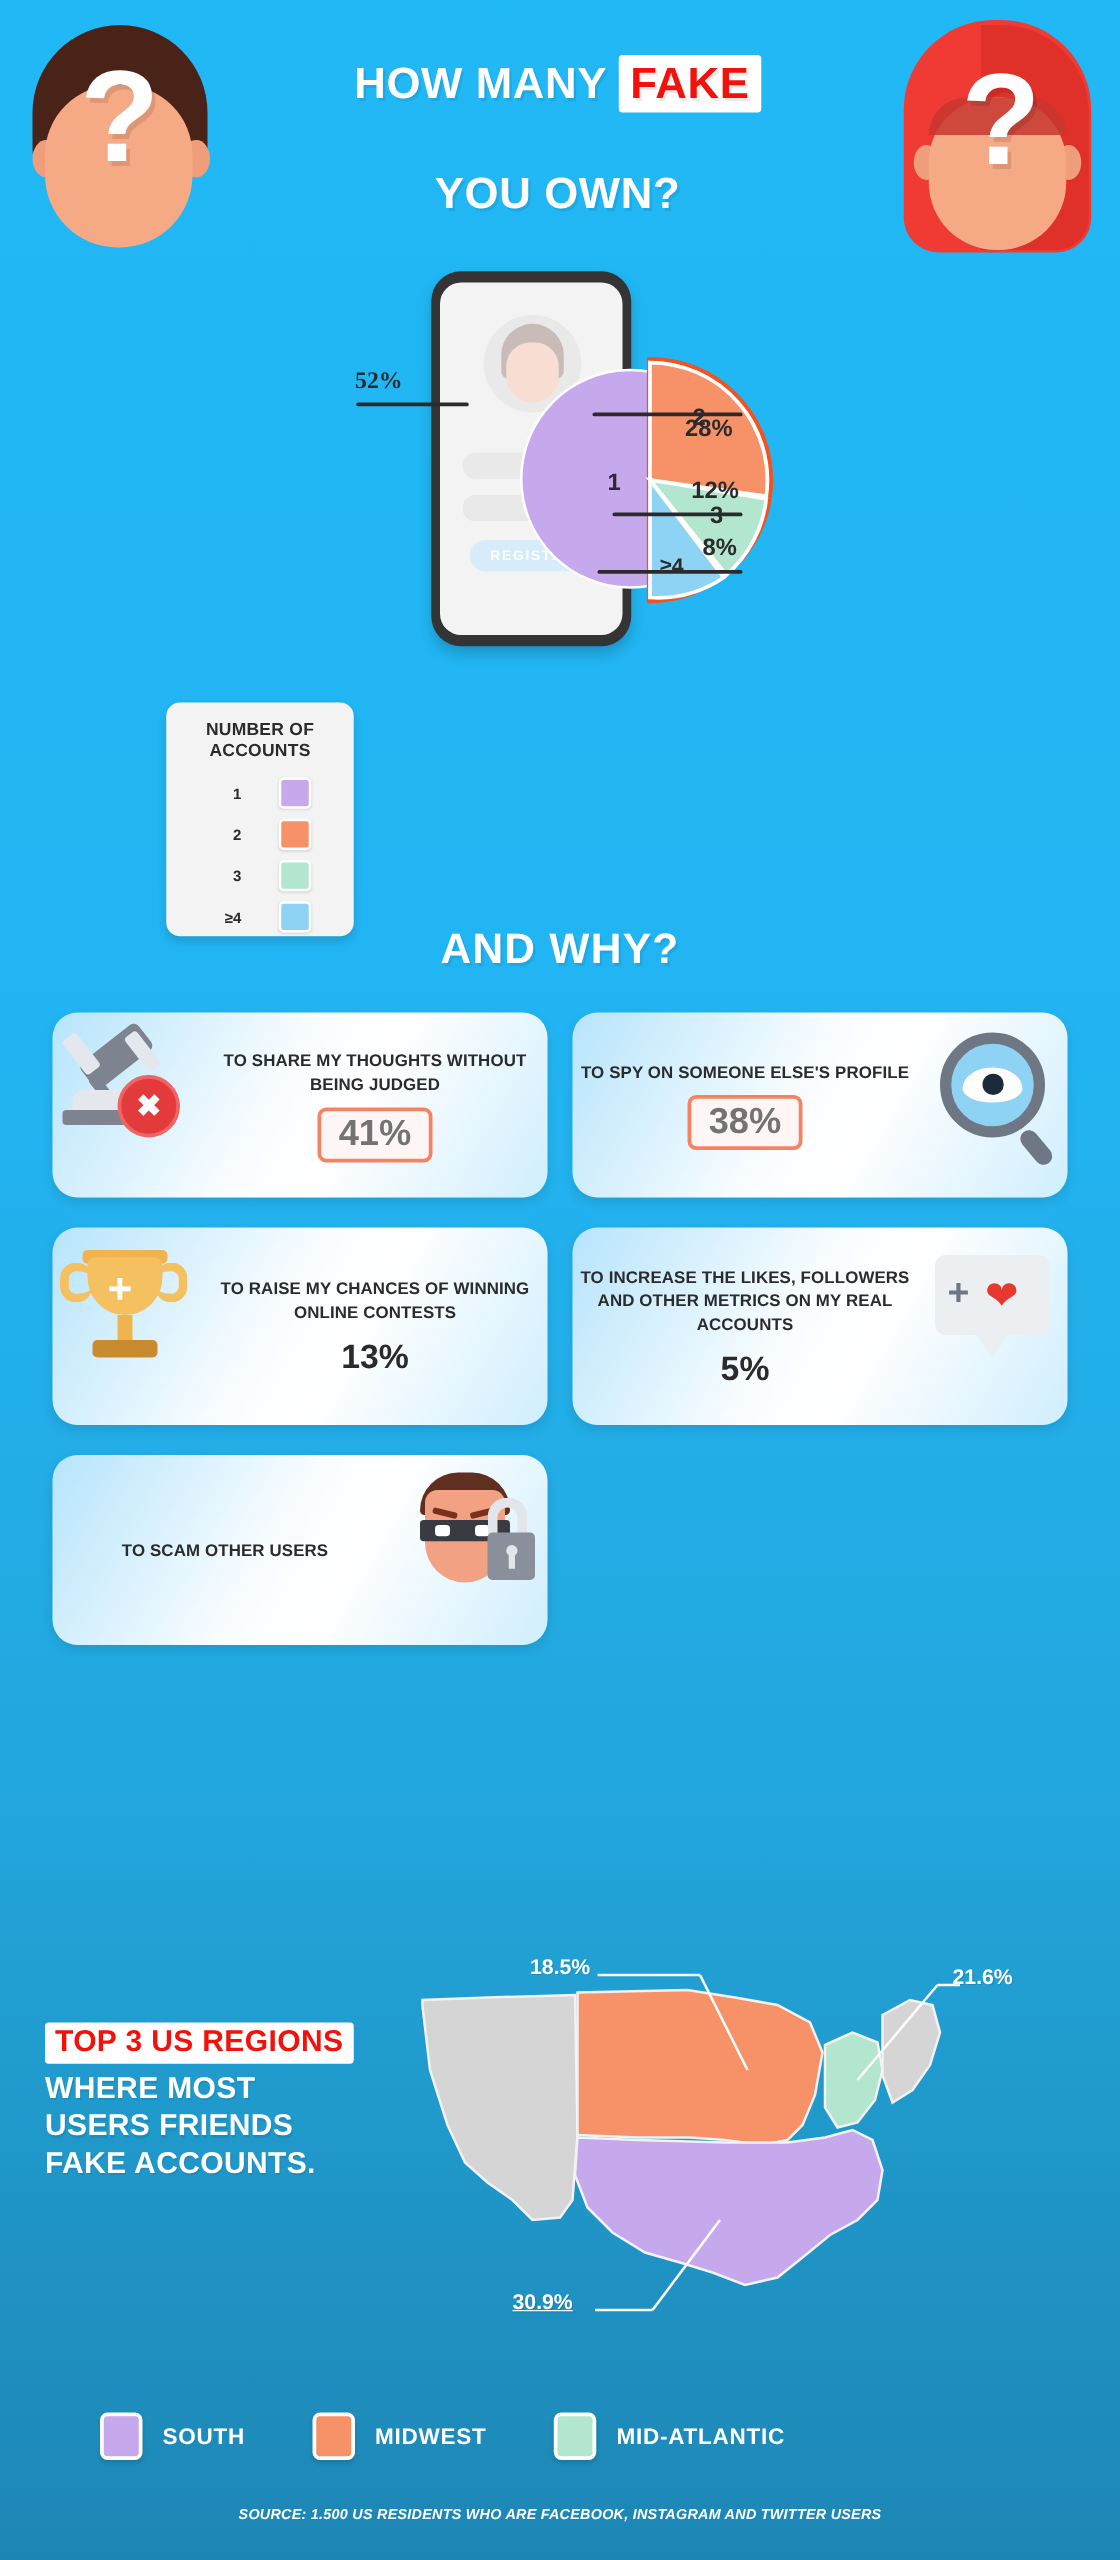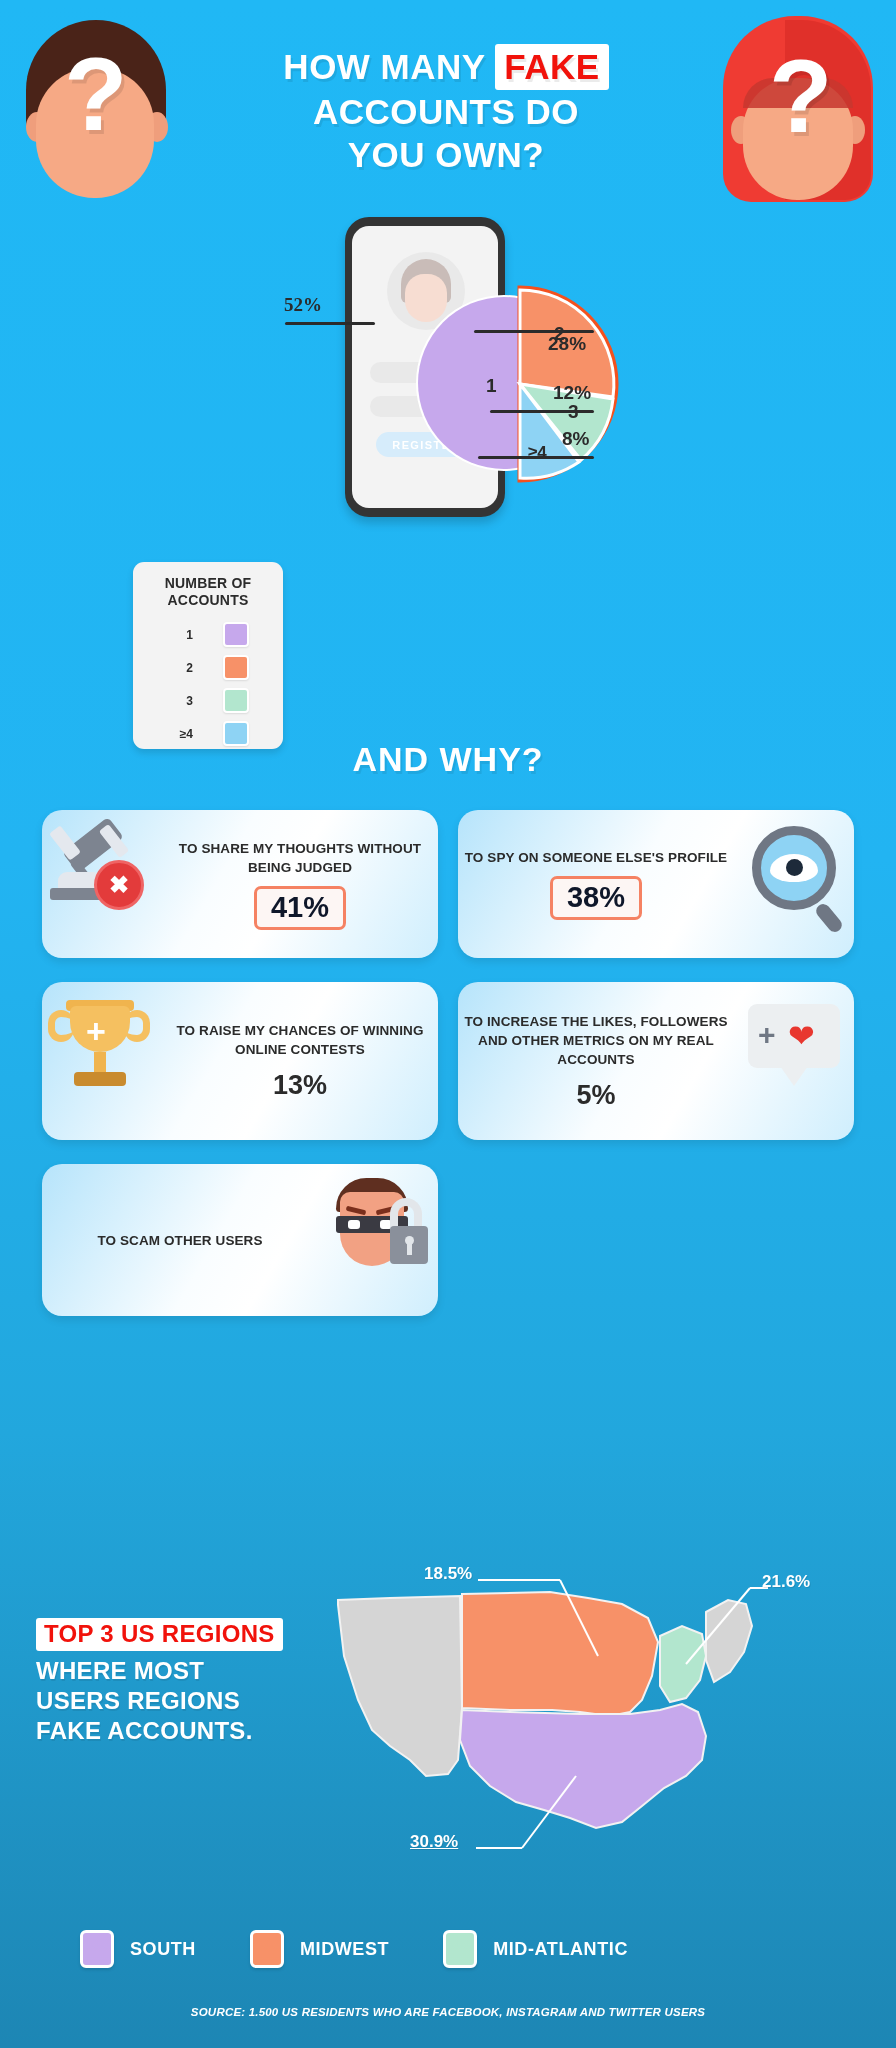--- a/index.html
+++ b/index.html
@@ -91,21 +91,21 @@
   .card { width:396px; border-radius:20px; position:relative;
           background:linear-gradient(120deg,#b6e4fb 0%,#f9fdff 45%,#ffffff 60%,#cfeefd 100%);
           box-shadow:0 4px 9px rgba(0,0,0,.10); display:flex; align-items:center; }
   .card.h1 { height:148px; }
   .card.h2 { height:158px; }
   .card.h3 { height:152px; }
   .ctext { flex:1; text-align:center; padding:0 6px; }
   .ctext .lab { font-size:13.5px; font-weight:bold; color:#2b2b2b; line-height:19px;
                 letter-spacing:.1px; text-transform:uppercase; }
   .pct-box { display:inline-block; margin-top:9px; background:#fdf6f4; border:3px solid #f58263;
-             border-radius:7px; padding:2px 14px 3px; color:#0f172a; font-size:29px; font-weight:bold; }
+             border-radius:7px; padding:2px 14px 3px; color:#737373; font-size:29px; font-weight:bold; }
   .pct-plain { margin-top:11px; font-size:27px; font-weight:bold; color:#2b2b2b; }
   .cicon { width:120px; height:100%; position:relative; flex:none; }
 
   
   .gavel-head { position:absolute; left:22px; top:22px; width:58px; height:26px;
                 background:#7d8490; border-radius:5px; transform:rotate(-38deg); }
   .gavel-cap { position:absolute; left:16px; top:16px; width:14px; height:34px;
                background:#e4e8ee; border-radius:3px; transform:rotate(-38deg); }
   .gavel-cap2 { position:absolute; left:66px; top:14px; width:12px; height:34px;
                background:#e4e8ee; border-radius:3px; transform:rotate(-38deg); }
@@ -223,21 +223,21 @@
     <div class="head-left">
       <div class="hair-l"></div>
       <div class="ear-l1"></div>
         <div class="ear-l2"></div>
       <div class="face-l"></div>
       <div class="qmark-l">?</div>
     </div>
 
     <div class="title">
       <span>HOW MANY </span><span class="fake-badge">FAKE</span><br>
-      <span>ACCOUNTS DO</span><br>
+      <br>
       <span>YOU OWN?</span>
     </div>
 
     <div class="head-right">
       <div class="hood-r"></div>
       <div class="hood-shadow"></div>
       <div class="ear-r1"></div>
         <div class="ear-r2"></div>
       <div class="face-r"></div>
       <div class="faceshadow-r"></div>
@@ -405,21 +405,21 @@
         </div>
       </div>
     </div>
   </div>
 
   <div class="map-sec">
     <div class="map-title">
       <div class="top3">TOP 3 US REGIONS</div>
       <div class="map-sub">
         <span>WHERE MOST</span><br>
-        <span>USERS REGIONS</span><br>
+        <span>USERS FRIENDS</span><br>
         <span>FAKE ACCOUNTS.</span>
       </div>
     </div>
 
     <div class="map-holder">
       <svg width="540" height="300" viewBox="0 0 540 300">
 
         <path d="M 8 45 L 8 40 L 60 38 L 130 36 L 132 148 L 128 200 L 118 214 L 96 216 L 80 200 L 60 186
                  L 42 170 L 28 140 L 14 96 Z" fill="#d5d5d5" stroke="#f2f2f2" stroke-width="2"></path>
 

